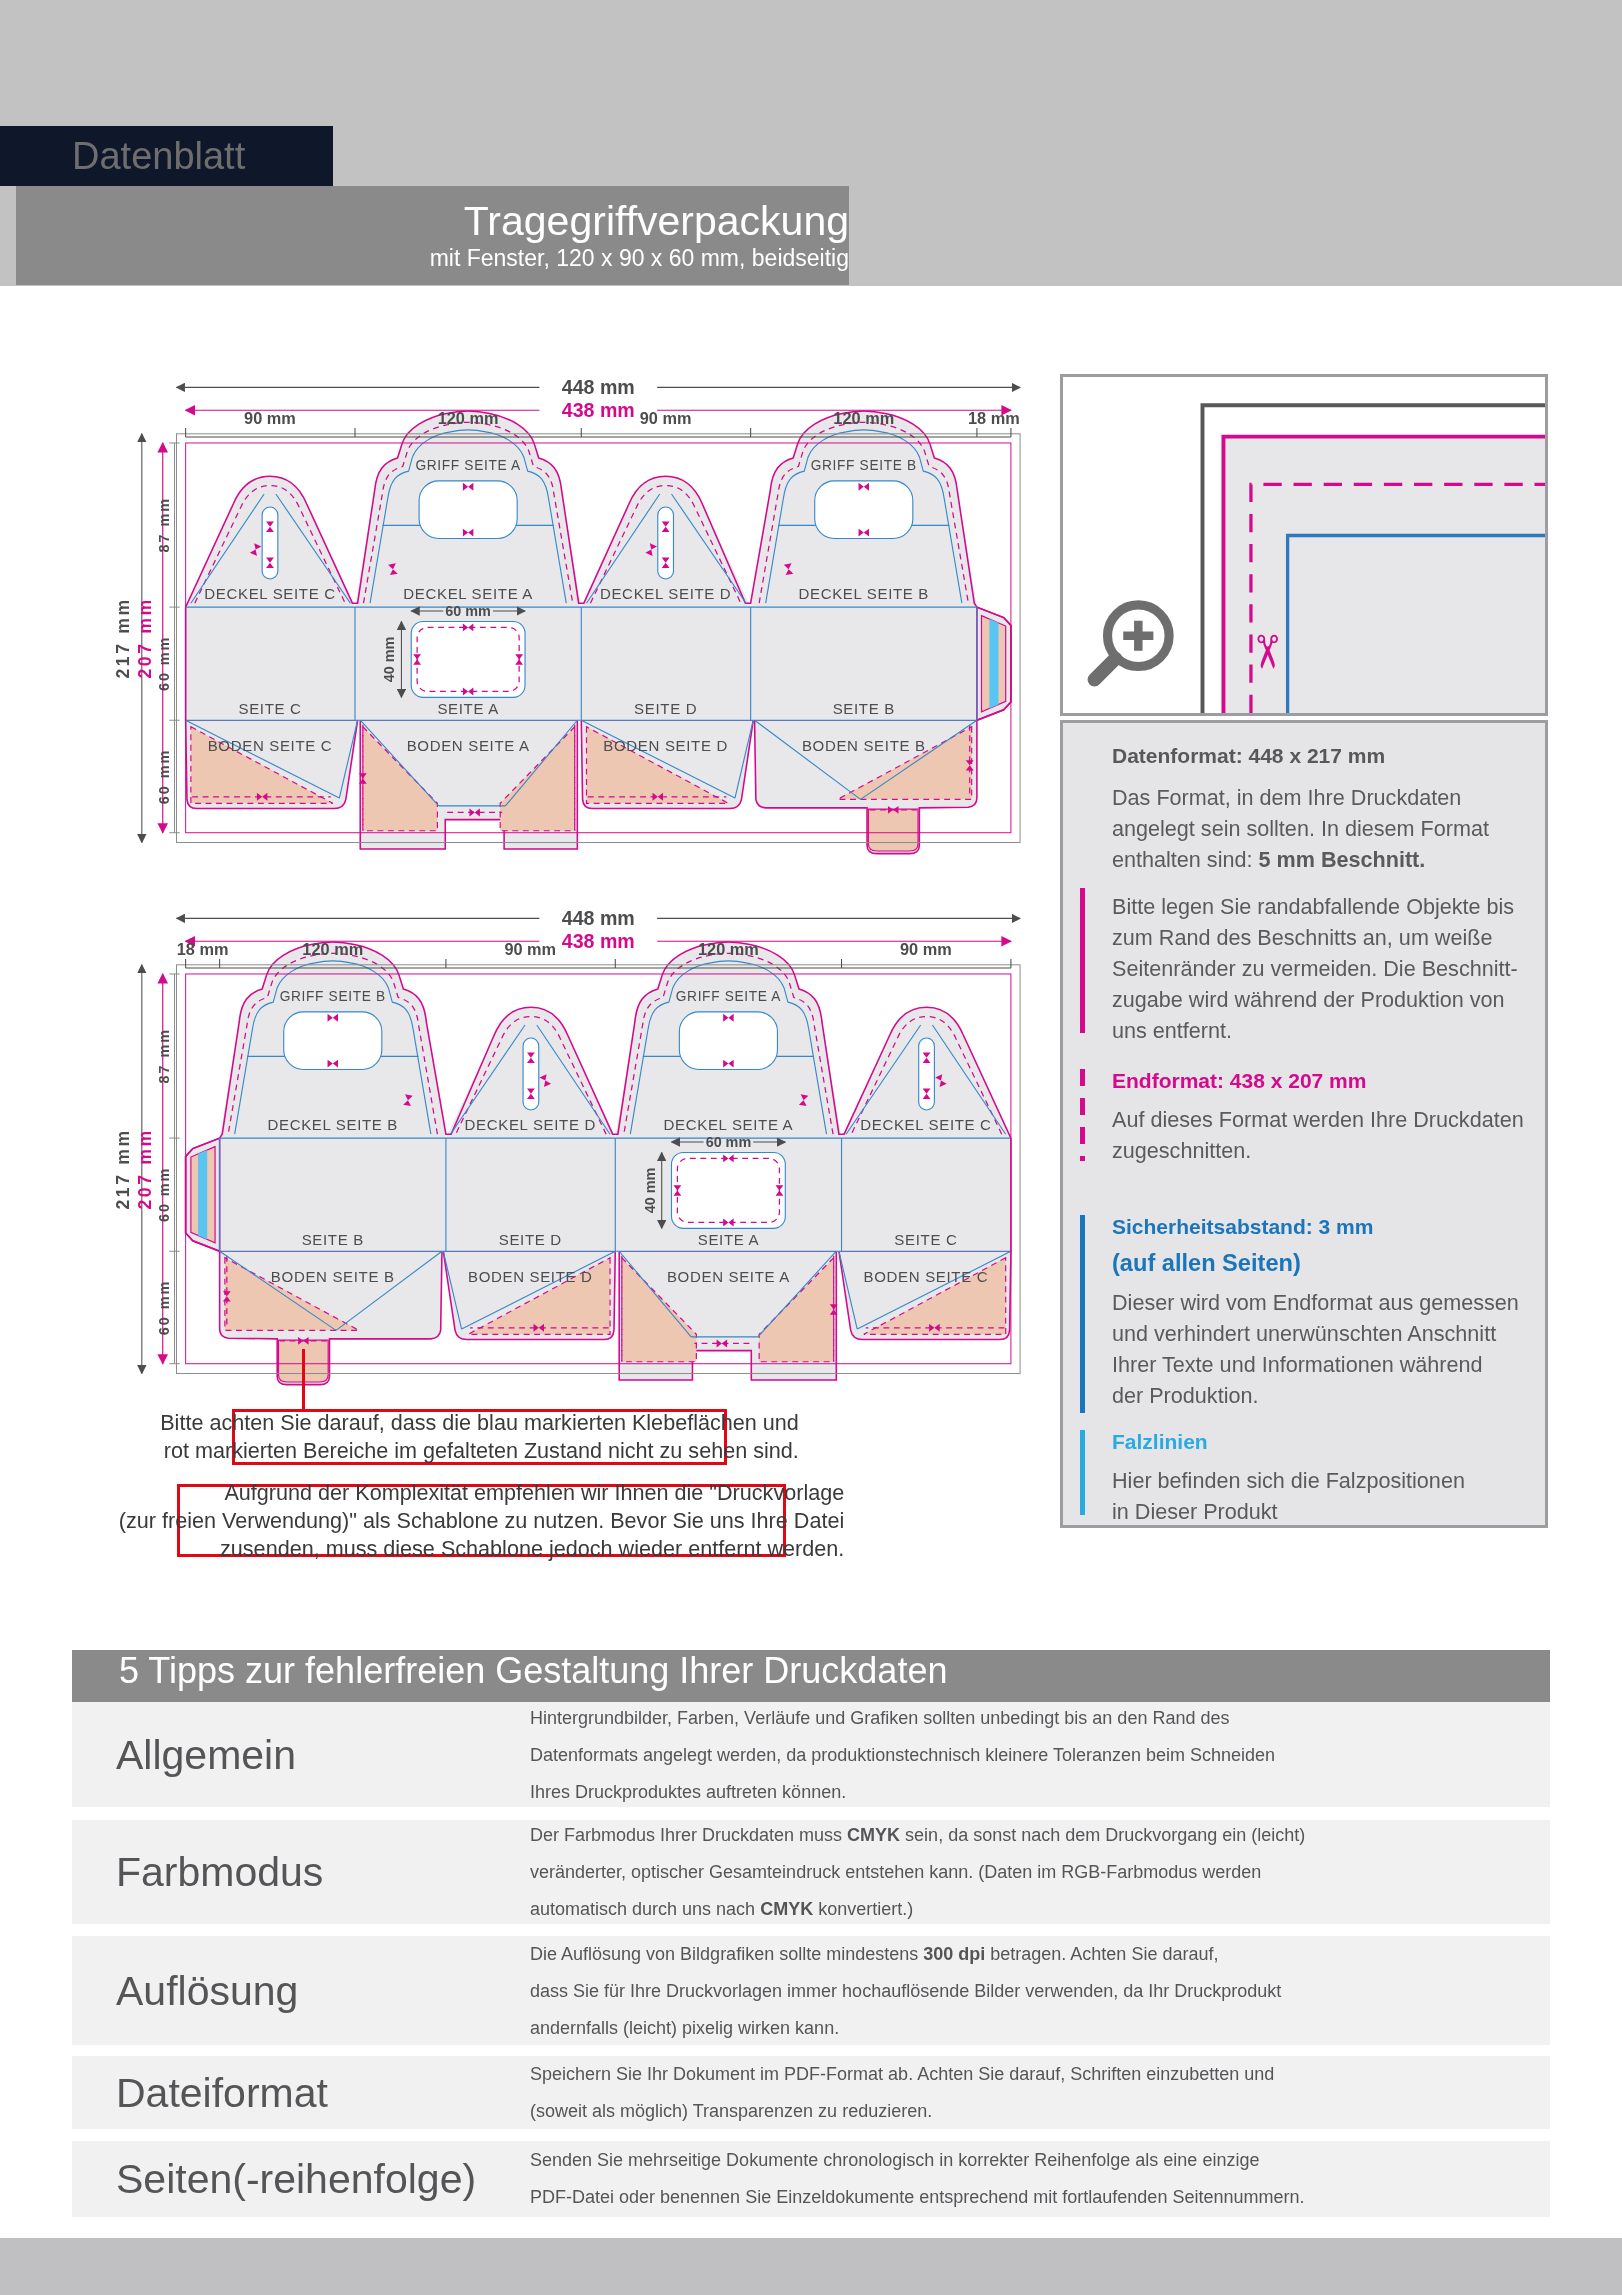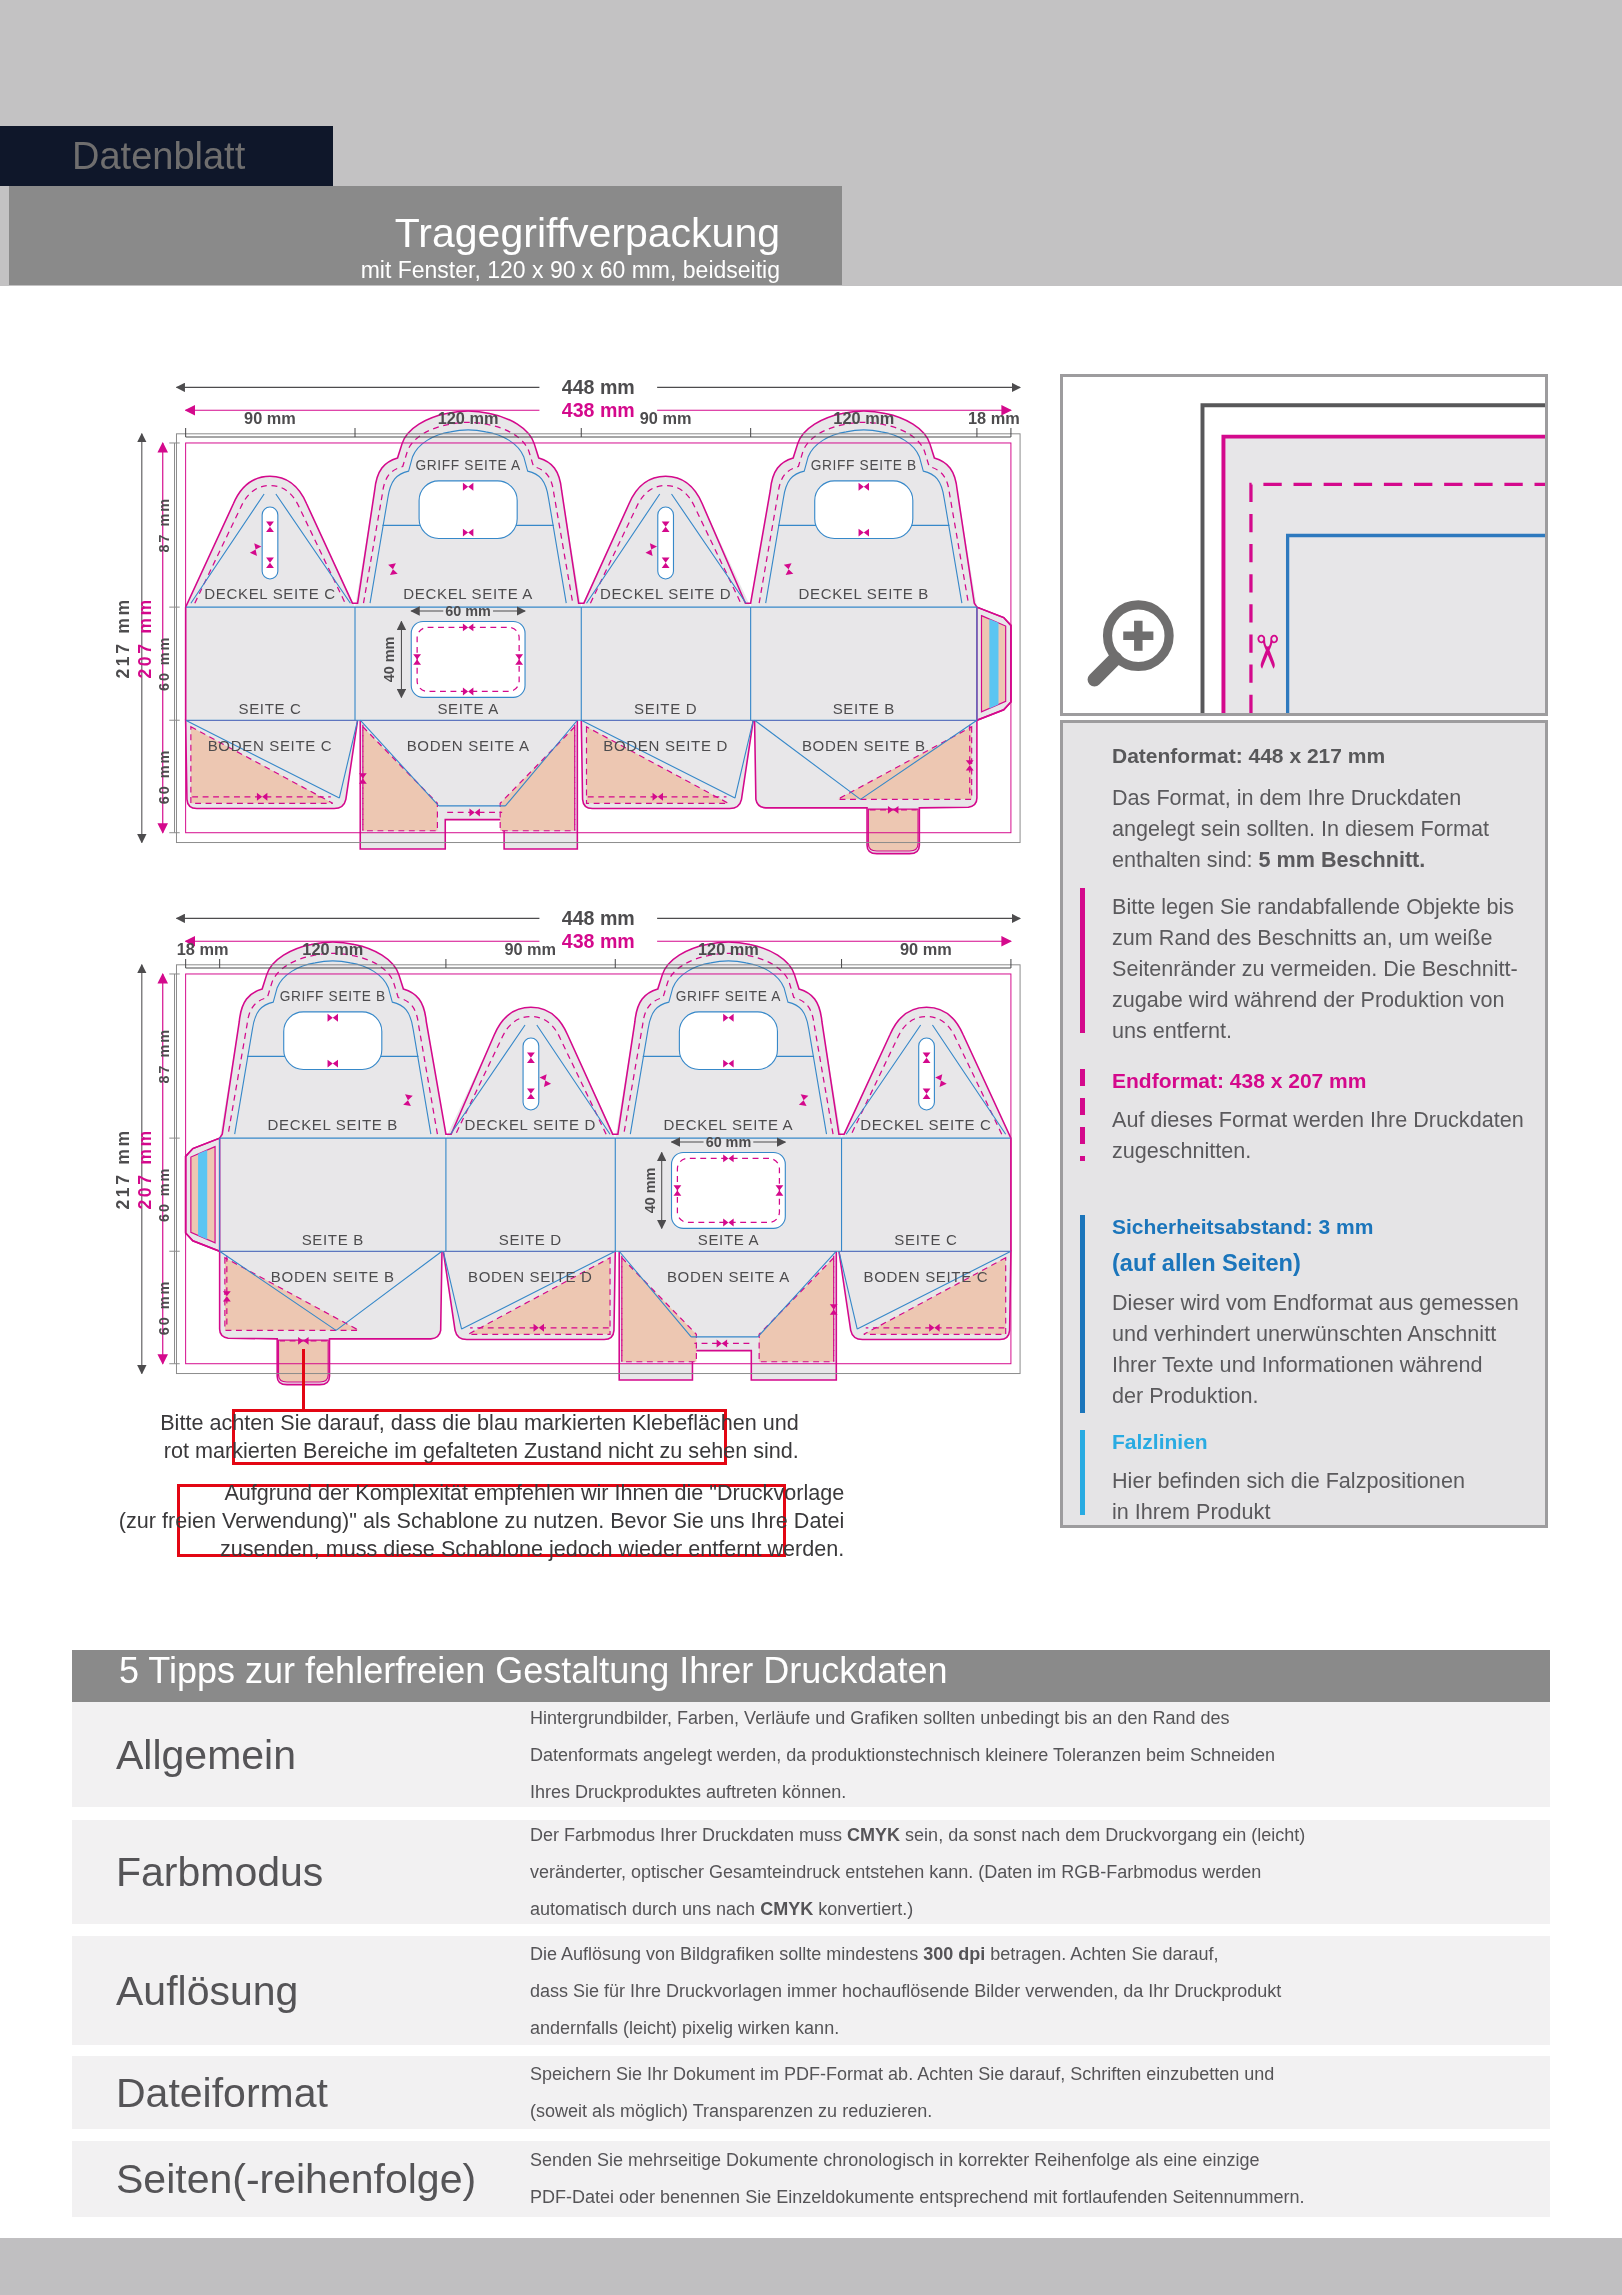--- a/index.html
+++ b/index.html
@@ -4,21 +4,21 @@
 <style>
   html,body{margin:0;padding:0;}
   body{font-family:"Liberation Sans",sans-serif;background:#ffffff;}
   .page{position:relative;width:1623px;height:2295px;background:#ffffff;overflow:hidden;}
   .abs{position:absolute;}
 
   
   .top-band{left:0;top:0;width:1623px;height:286px;background:#C3C2C3;}
   .datenblatt-box{left:0;top:126px;width:325px;height:60px;background:#0f172a;display:flex;align-items:center;padding-left:8px;}
   .datenblatt-box span{font-size:38px;color:#6F6E6E;padding-left:64px;}
-  .banner{left:9px;top:186px;width:833px;height:99px;background:#8A8A8A;display:flex;flex-direction:column;align-items:flex-end;justify-content:flex-end;padding-right:62px;box-sizing:border-box;color:#ffffff;}
+  .banner{left:16px;top:186px;width:833px;height:99px;background:#8A8A8A;display:flex;flex-direction:column;align-items:flex-end;justify-content:center;box-sizing:border-box;color:#ffffff;}
   .banner .title{font-size:41px;line-height:46px;}
   .banner .subtitle{font-size:23px;line-height:29px;}
 
   
   svg text{font-family:"Liberation Sans",sans-serif;}
   .card{fill:#E8E7E9;}
   .mstroke{stroke:#D4098C;stroke-width:2.4;}
   .noF{fill:none;}
   .glue{fill:#EDC7B2;stroke:#D4098C;stroke-width:1.8;stroke-dasharray:9 7;}
   .glueS{fill:#EDC7B2;stroke:#D4098C;stroke-width:1.8;}
@@ -365,21 +365,21 @@
     <div class="ip-body" style="top:564px;">
         <div class="ln">Dieser wird vom Endformat aus gemessen</div>
         <div class="ln">und verhindert unerwünschten Anschnitt</div>
         <div class="ln">Ihrer Texte und Informationen während</div>
         <div class="ln">der Produktion.</div>
       </div>
     <div class="bar bar-cyan" style="top:707px;height:85px;"></div>
     <div class="ip-h" style="top:707px;color:#29ABE2;">Falzlinien</div>
     <div class="ip-body" style="top:742px;">
         <div class="ln">Hier befinden sich die Falzpositionen</div>
-        <div class="ln">in Ihrem Produkt</div>
+        <div class="ln">in Dieser Produkt</div>
       </div>
   </div>
 
   <div class="abs tips-bar">
     <span>5 Tipps zur fehlerfreien Gestaltung Ihrer Druckdaten</span>
   </div>
 
   <div class="abs tip-row r1">
     <div class="tip-label">Allgemein</div>
     <div class="tip-text">

